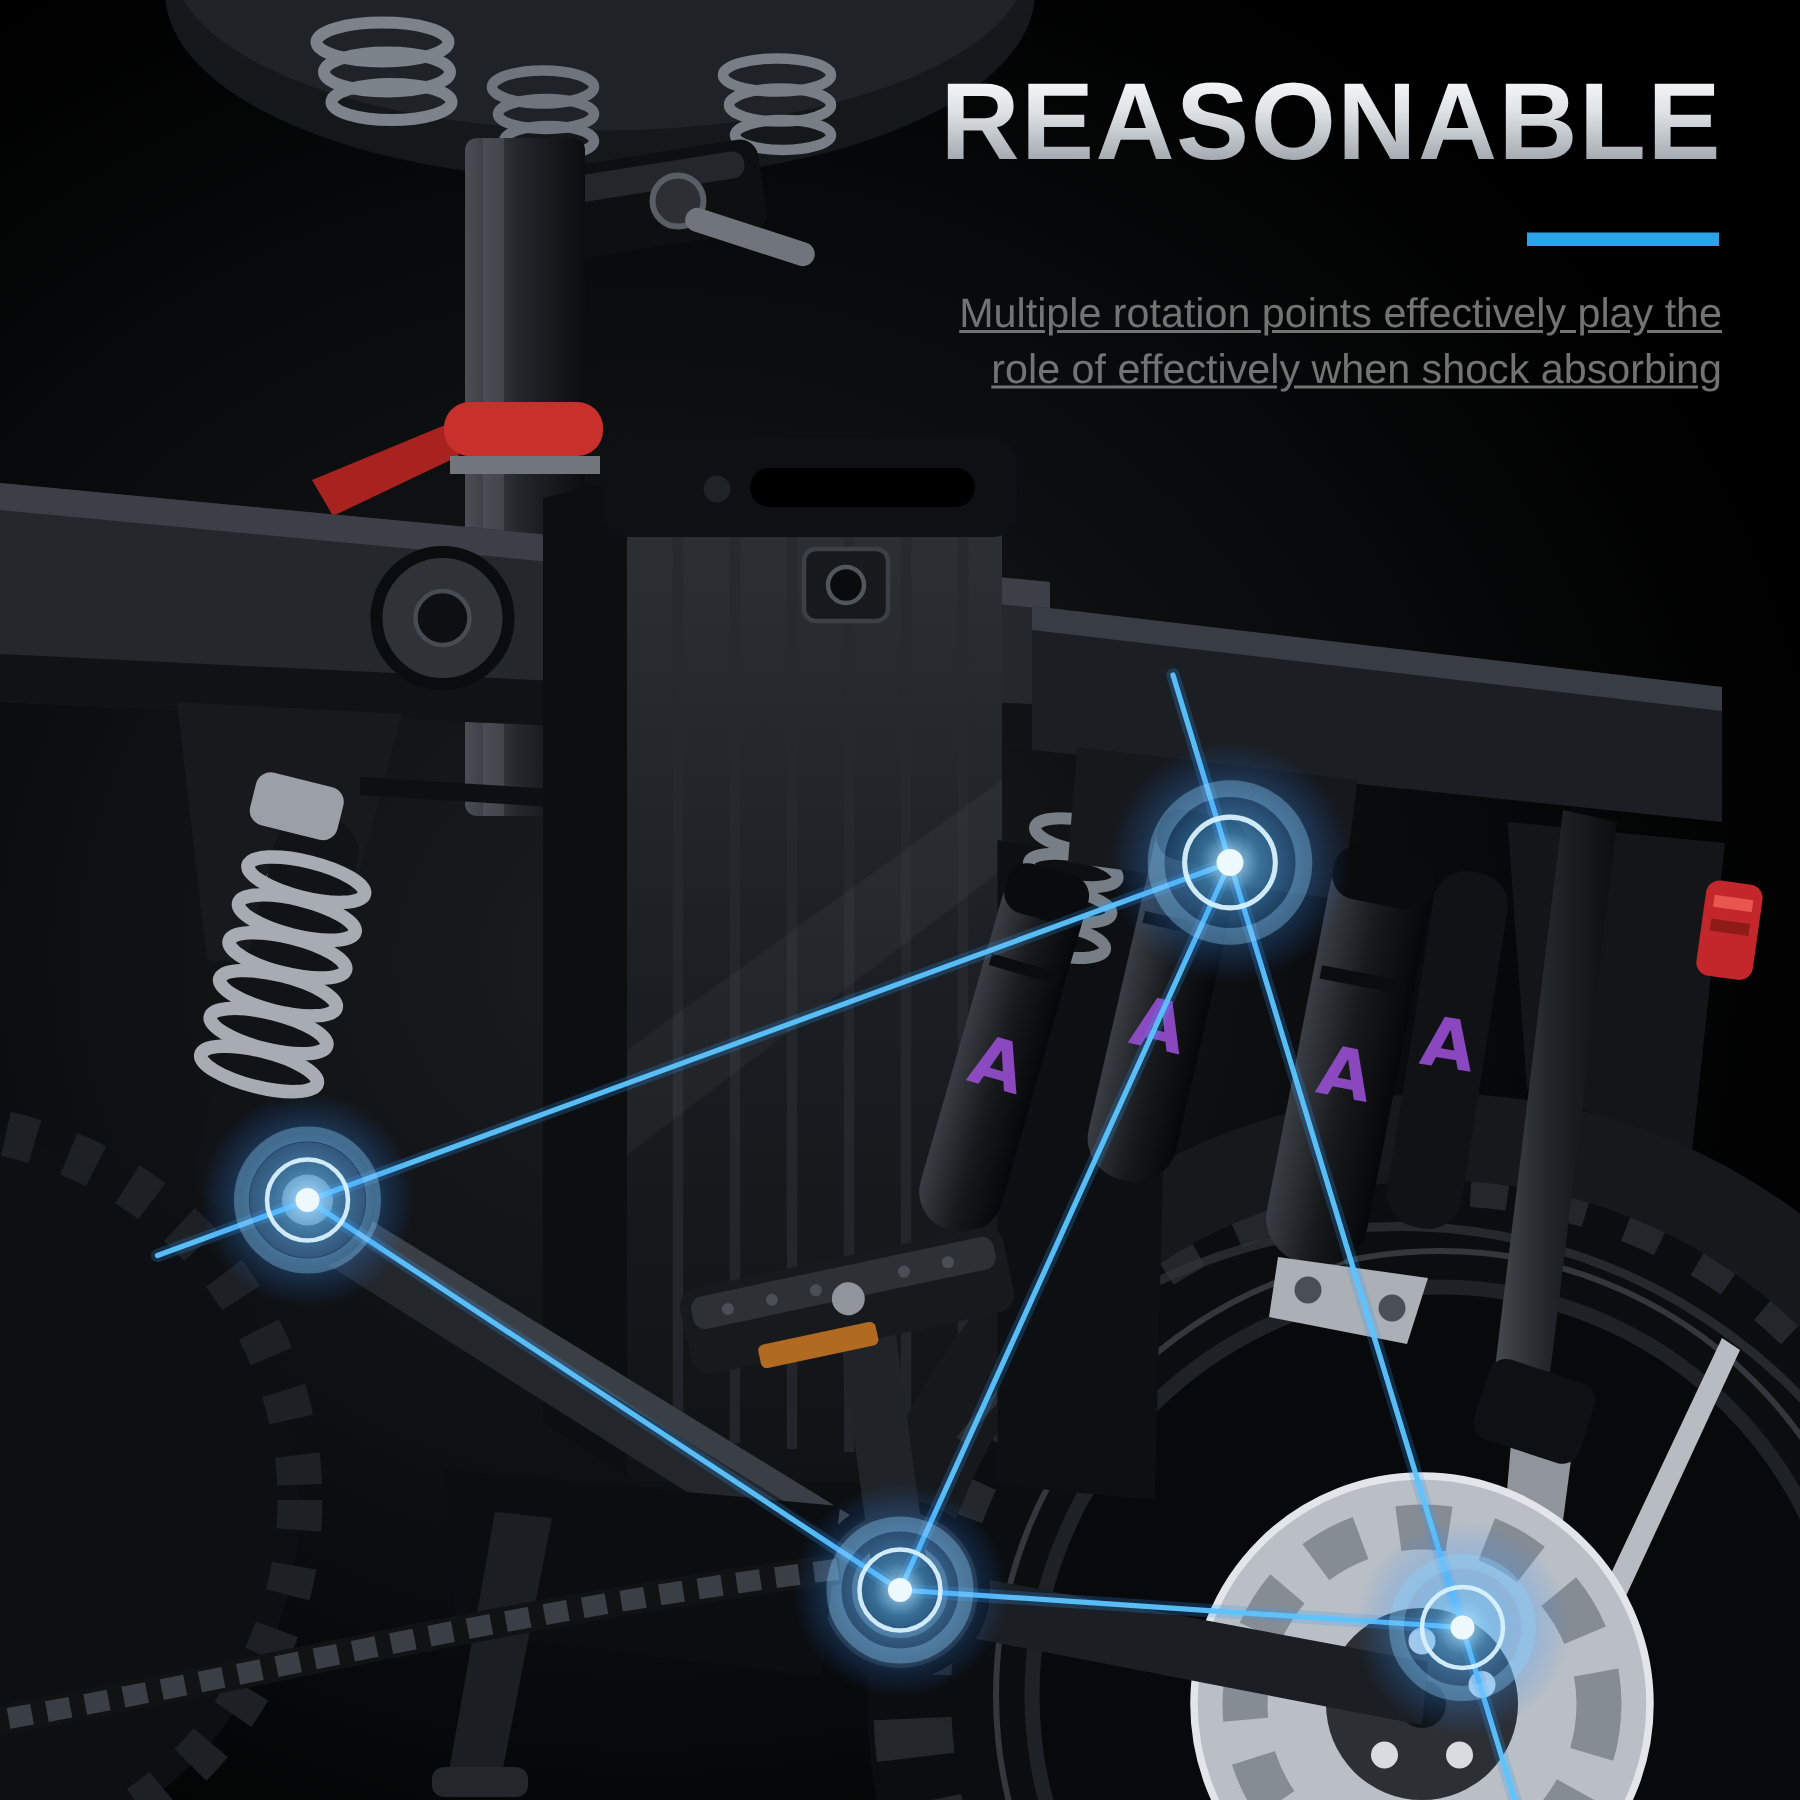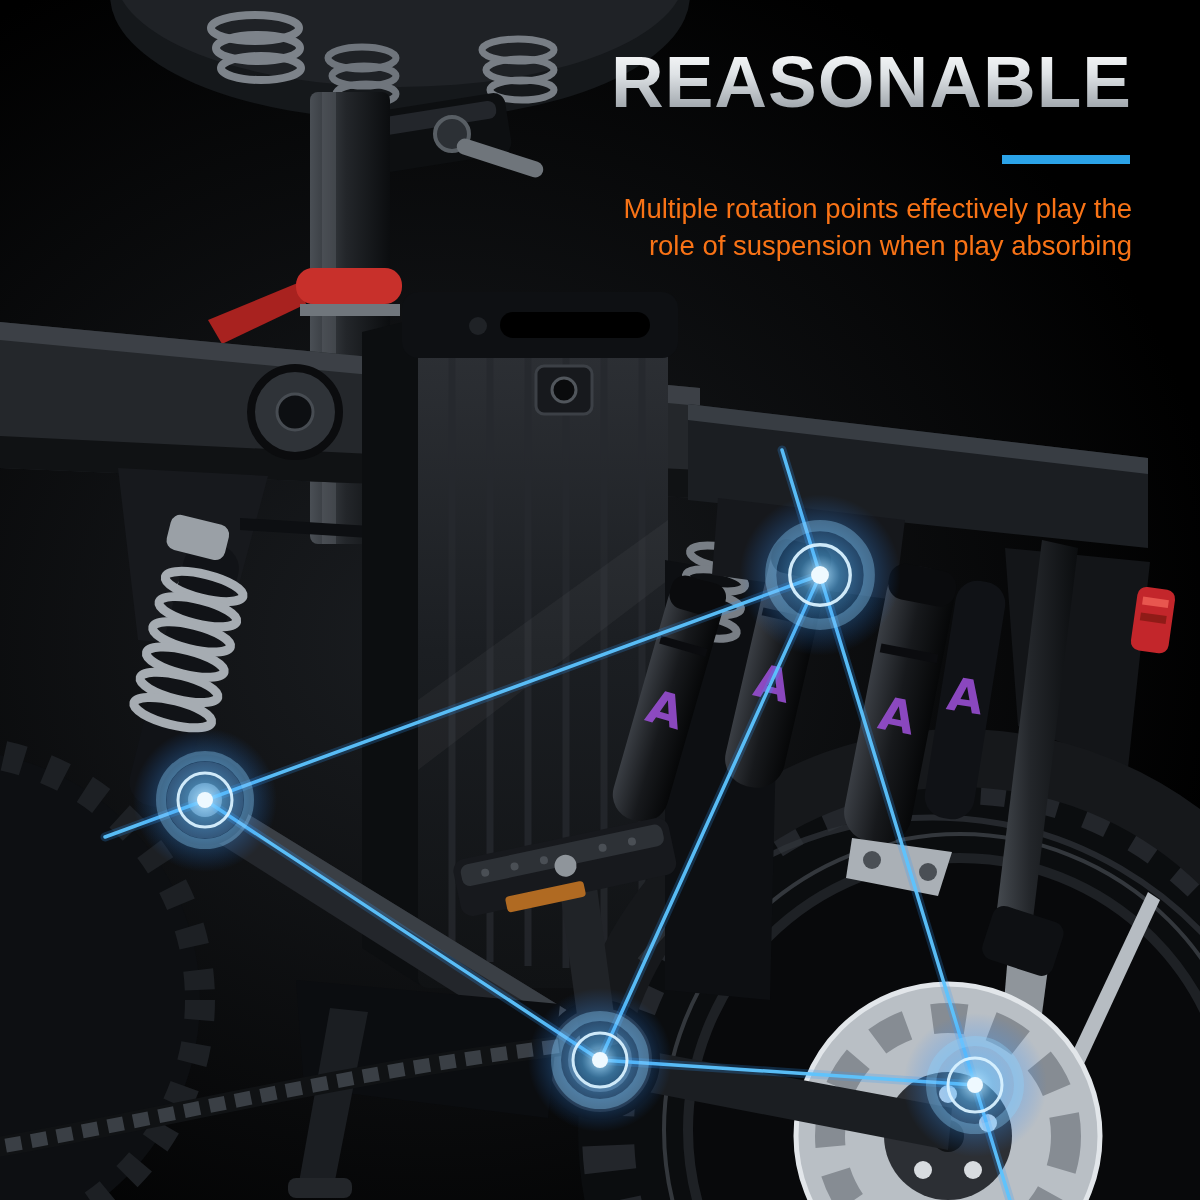--- a/index.html
+++ b/index.html
@@ -2,37 +2,37 @@
 <html><head>
 <meta charset="utf-8">
 <style>
   html,body{margin:0;padding:0;background:#000;}
   .stage{
     position:relative;width:1200px;height:1200px;overflow:hidden;
     background:#000;font-family:"Liberation Sans",sans-serif;
   }
   .stage svg{position:absolute;left:0;top:0;}
   .copy{
-    position:absolute;top:44px;right:68px;text-align:right;z-index:5;
+    position:absolute;top:44px;right:52px;text-align:right;z-index:5;
   }
   .headline{
     font-size:73px;font-weight:800;line-height:1.03;letter-spacing:1px;
     color:#d7dadd;
   }
   @supports ((-webkit-background-clip:text) or (background-clip:text)){
     .headline{
       background:linear-gradient(180deg,#ffffff 0%,#dfe3e6 40%,#8d949b 100%);
       -webkit-background-clip:text;background-clip:text;color:transparent;
     }
   }
   .accent-bar{
     margin:36px 2px 0 auto;width:128px;height:9px;background:#2ba3e8;
   }
   .description{
-    margin-top:26px;font-size:27.5px;line-height:1.35;color:#f97316;font-weight:400;
+    margin-top:26px;font-size:27.5px;line-height:1.35;color:#737373;font-weight:400;text-decoration:underline;
   }
   .shock-letter{
     font-family:"DejaVu Sans",sans-serif;font-weight:bold;font-size:46px;
     fill:#9b4fd6;opacity:.88;text-anchor:middle;
   }
 </style>
 </head>
 <body>
 
 <div class="stage">
@@ -327,17 +327,17 @@
     </g>
   </svg>
 
   <div class="copy">
     <div class="headline">
       <div>REASONABLE</div>
     </div>
     <div class="accent-bar"></div>
     <div class="description">
       <div>Multiple rotation points effectively play the</div>
-      <div>role of suspension when play absorbing</div>
+      <div>role of effectively when shock absorbing</div>
     </div>
   </div>
 
 </div>
 
 </body></html>

